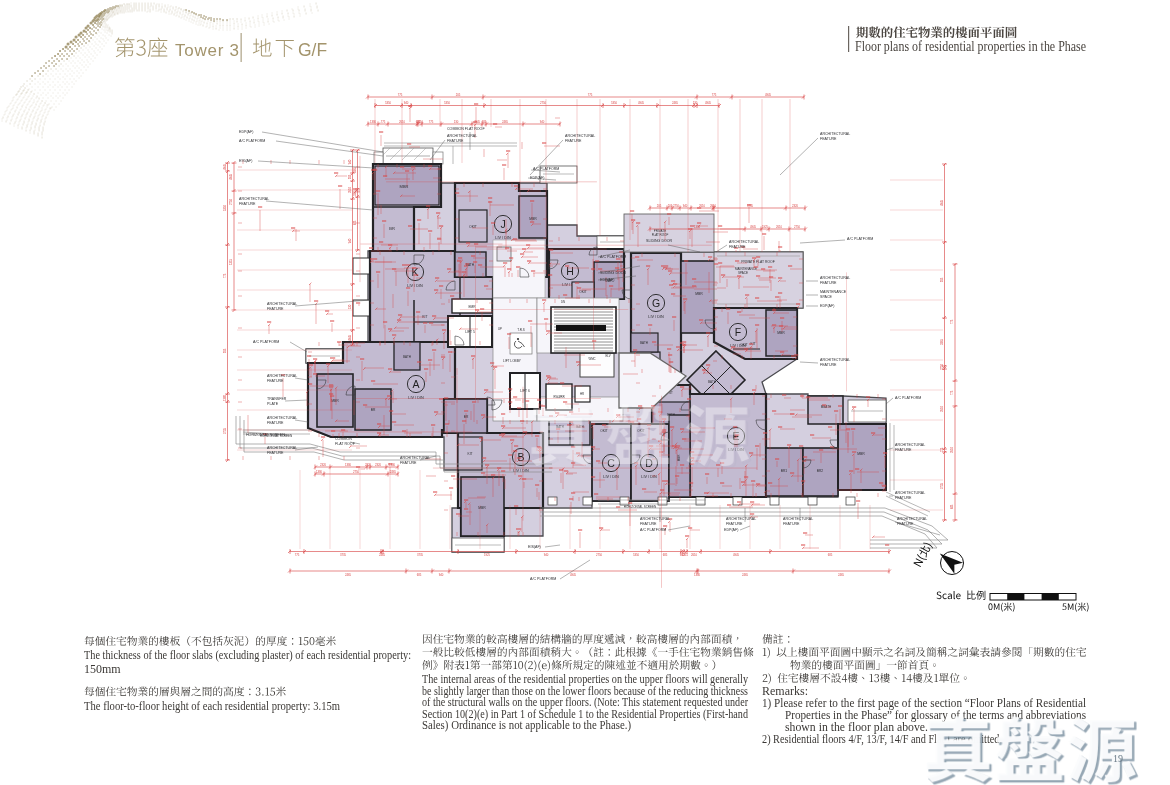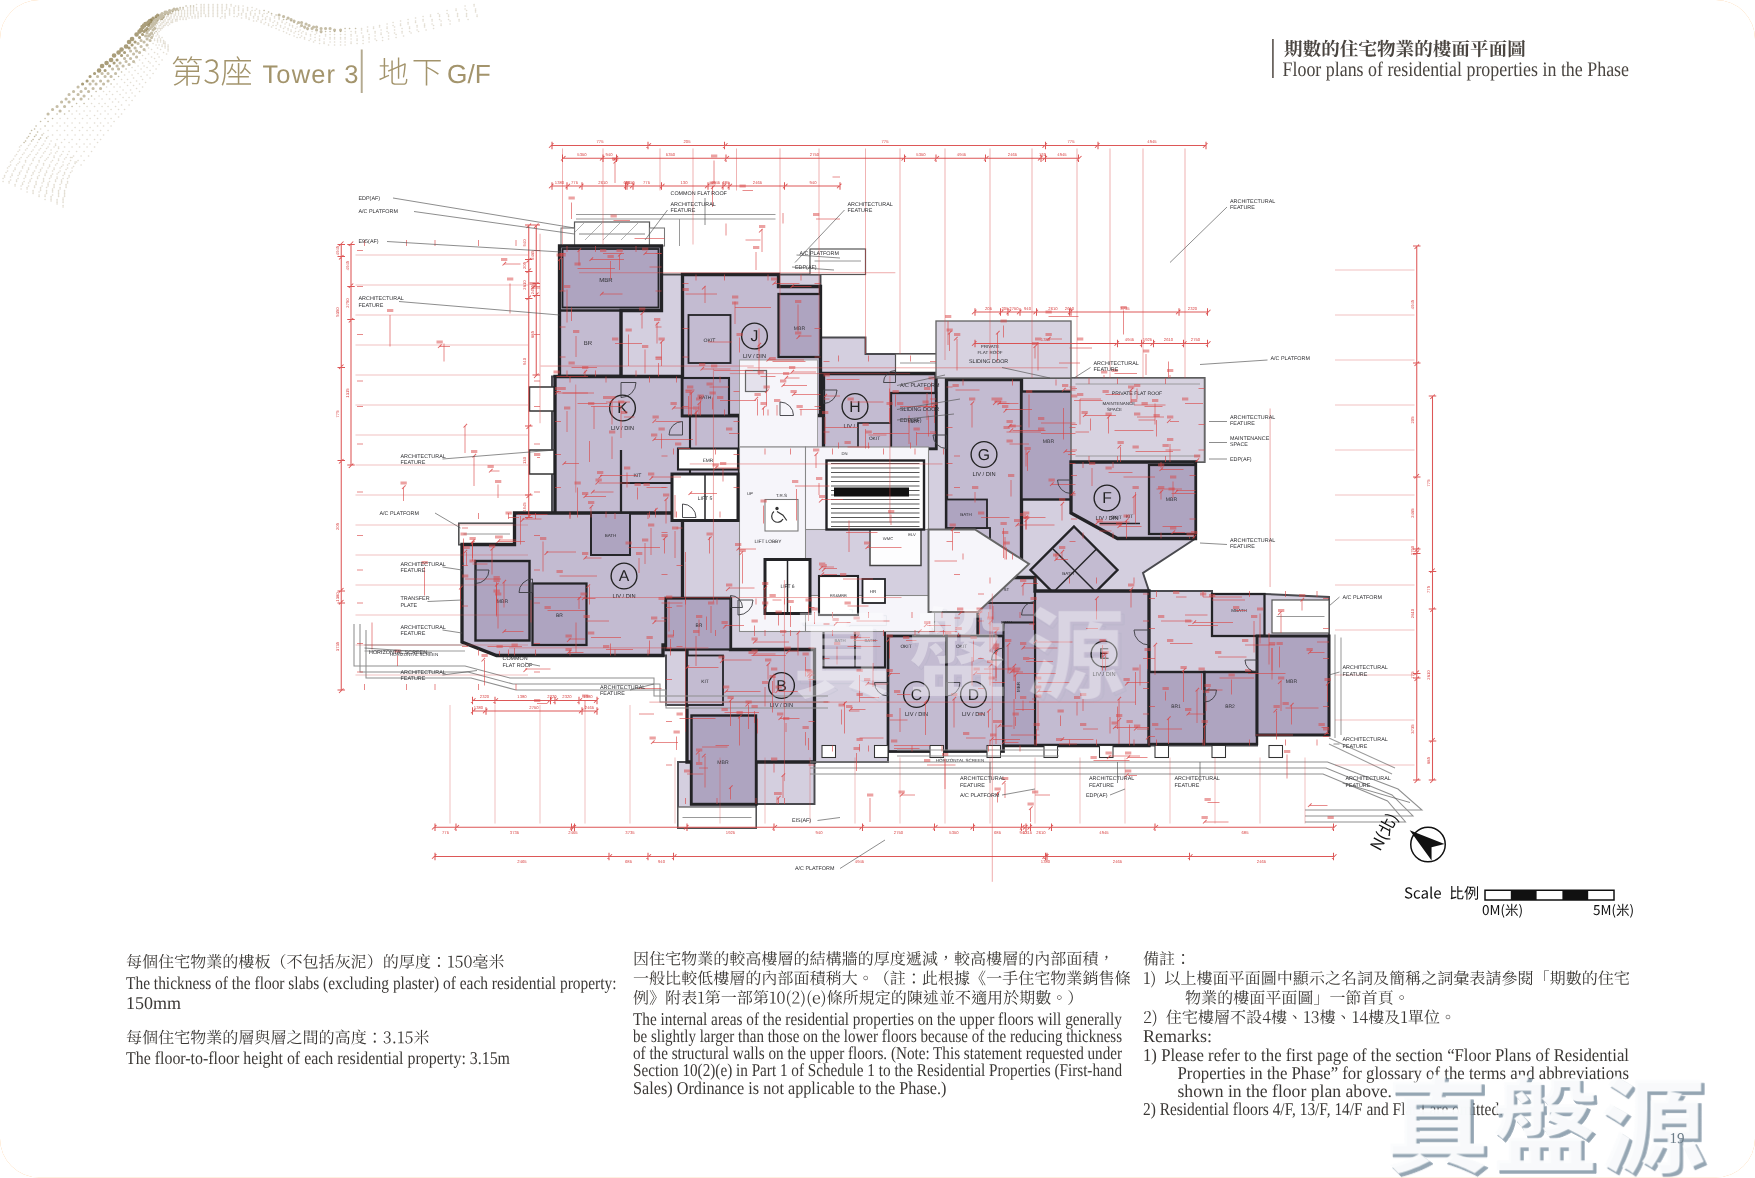--- a/index.html
+++ b/index.html
@@ -1,15 +1,15 @@
 <!DOCTYPE html>
 <html><head><meta charset="utf-8">
 <style>
 html,body{margin:0;padding:0;background:#ffffff;}
-#page{position:relative;width:1170px;height:785px;overflow:hidden;background:#fdba74;border-radius:26px;}
+#page{position:relative;width:1170px;height:785px;overflow:hidden;background:#eab308;}
 svg{display:block}
 </style></head>
 <body>
 <div id="page">
 <svg width="1170" height="785" viewBox="0 0 1170 785">
 <defs>
 <filter id="wblur" x="-20%" y="-20%" width="140%" height="140%">
           <feGaussianBlur stdDeviation="2.2"></feGaussianBlur>
         </filter>
 </defs>

